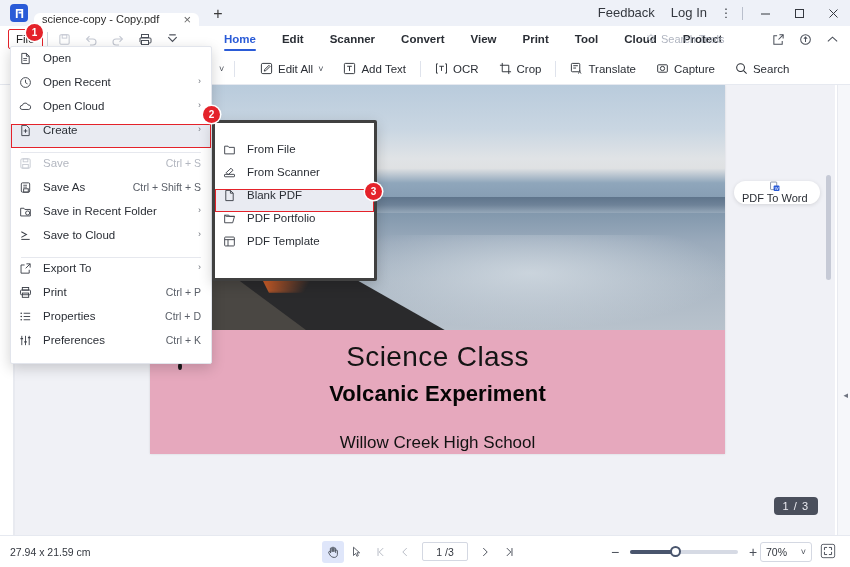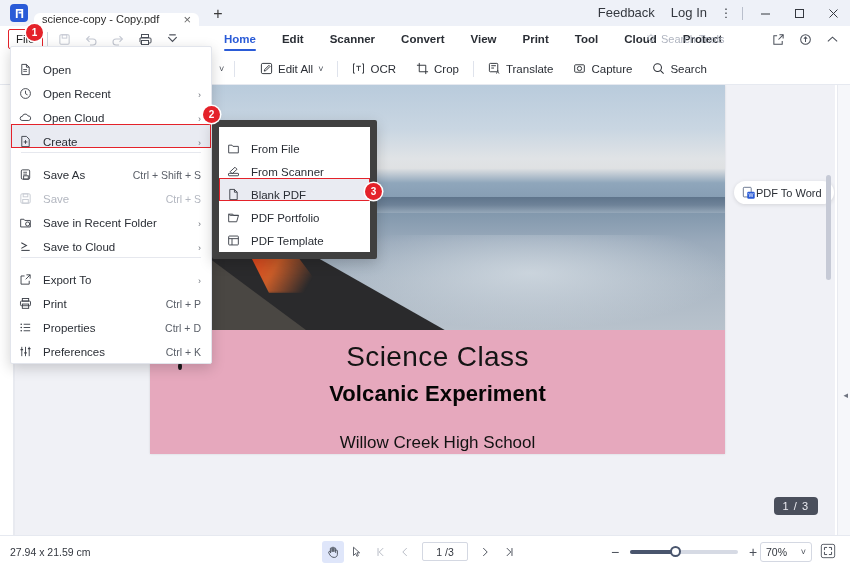--- a/index.html
+++ b/index.html
@@ -169,21 +169,21 @@
   .t-volcanic { font-size:22px; color:#050505; font-weight:bold; letter-spacing:.1px; line-height:40px; }
   .t-school { font-size:17px; color:#121212; line-height:30px; margin-top:14px;}
   .t-author { font-size:13px; color:#121212; font-weight:bold; line-height:20px; }
   .dot-deco { position:absolute; left:28px; top:33px; width:4px; height:7px; background:#1a1a1a; border-radius:50%; }
 
   
   .pdfword {
     position:absolute; left:719px; top:96px;
     background:#fff; border-radius:12px; height:23px;
     display:flex; align-items:center; padding:0 12px 0 8px;
-    font-size:11px; color:#2a2e35; box-shadow:0 1px 4px rgba(0,0,0,.12);
+    font-size:11px; color:#2a2e35; box-shadow:0 1px 4px rgba(0,0,0,.12);flex-direction:column;
   }
   .pgbadge {
     position:absolute; right:17px; bottom:20px;
     background:#4a4f5c; color:#ececf2; border-radius:4px;
     font-size:11px; padding:3px 9px; letter-spacing:1px;
   }
 
   
   .vscroll {
     position:absolute; right:4px; top:90px; width:5px; height:105px;
@@ -222,41 +222,41 @@
   .fitbtn { position:absolute; left:820px; width:18px; height:18px; color:#4a4f59; }
 
   
   .filemenu {
     position:absolute; left:10px; top:46px; width:202px;
     background:#ffffff; border:1px solid #e2e5ec; border-radius:2px;
     box-shadow:0 4px 14px rgba(0,0,0,.18);
     padding:5px 0;
     z-index:40;
   }
-  .mi { position:relative; display:flex; align-items:flex-end; height:24px; padding:0 8px; font-size:11.5px; color:#2a2e35; }
+  .mi { position:relative; display:flex; align-items:flex-start; height:24px; padding:0 8px; font-size:11.5px; color:#2a2e35; }
   .mi .mic { width:24px; display:flex; align-items:center; justify-content:flex-start; color:#3d4149; }
   .mi .mic svg{display:block;}
   .mi .mlabel { flex:1; }
   .mi .mshort { font-size:10.5px; color:#5b6069; padding-right:2px; }
   .mi .marrow { font-size:9px; color:#6a6f78; padding-right:2px; }
   .mi.disabled .mlabel, .mi.disabled .mshort { color:#b3b7c0; }
   .mi.disabled .mic { color:#c6cad2; }
   .mi.highlighted {
     background:#e9ebf2;
     outline:1.6px solid #e4222a;
     outline-offset:-1px;
   }
   .msep { height:1px; background:#e6e8ee; margin:4px 10px; }
 
   
   .submenu {
     position:absolute; left:212px; top:120px; width:165px;
-    background:#ffffff; border:7px solid #404040; border-radius:2px;
+    background:#ffffff; border:3px solid #404040; border-radius:2px;
     box-shadow:0 4px 14px rgba(0,0,0,.18);
-    padding:5px 0; z-index:45;
+    padding:20px 0; z-index:45;
   }
   .submenu .mi { height:23px; }
 
   
   .badge {
     position:absolute; width:17px; height:17px; border-radius:50%;
     background:#e4222a; color:#fff; font-size:10px; font-weight:bold;
     display:flex; align-items:center; justify-content:center;
     z-index:60; box-shadow:0 0 0 1.5px #fff;
   }
@@ -393,20 +393,27 @@
       <span class="tb-divider" style="margin-left:10px;"></span>
     </div>
     <div class="tb-items" style="left:250px;">
       <div class="tb-item">
         <svg width="13" height="13" viewBox="0 0 14 14">
             <rect x="1.5" y="1.5" width="11" height="11" rx="1.5" fill="none" stroke="currentColor" stroke-width="1"></rect>
             <path d="M9.6 3.6 5 8.2l-.4 1.6 1.6-.4 4.6-4.6z" fill="none" stroke="currentColor" stroke-width="1"></path>
           </svg>
         <span>Edit All</span>
         <span class="mini-caret">˅</span>
+      </div>
+      <div class="tb-item">
+        <svg width="13" height="13" viewBox="0 0 14 14">
+            <rect x="1.5" y="1.5" width="11" height="11" rx="1" fill="none" stroke="currentColor" stroke-width="1"></rect>
+            <path d="M4.5 4.6h5M7 4.6v5" stroke="currentColor" stroke-width="1"></path>
+          </svg>
+        <span>Add Text</span>
       </div>
       <span class="tb-divider"></span>
       <div class="tb-item">
         <svg width="13" height="13" viewBox="0 0 14 14">
             <path d="M3 2H1.6v10H3M11 2h1.4v10H11" fill="none" stroke="currentColor" stroke-width="1"></path>
             <path d="M4.6 4.6h5M7 4.6v5" stroke="currentColor" stroke-width="1"></path>
           </svg>
         <span>OCR</span>
       </div>
       <div class="tb-item">
@@ -595,42 +602,42 @@
             <path d="M3 1.5h5l3 3v8H3z" fill="none" stroke="currentColor" stroke-width="1"></path>
             <path d="M5 7.5h4M7 5.5v4" stroke="currentColor" stroke-width="1"></path>
           </svg>
       </span>
       <span class="mlabel">Create</span>
       <span class="marrow">›</span>
     </div>
 
     <div class="msep"></div>
 
+    <div class="mi disabled">
+      <span class="mic">
+        <svg width="13" height="13" viewBox="0 0 14 14">
+            <rect x="2" y="2" width="10" height="10" rx="1.2" fill="none" stroke="currentColor" stroke-width="1"></rect>
+            <rect x="4.5" y="2" width="5" height="3.2" fill="none" stroke="currentColor" stroke-width="1"></rect>
+            <rect x="4" y="8" width="6" height="4" fill="none" stroke="currentColor" stroke-width="1"></rect>
+          </svg>
+      </span>
+      <span class="mlabel">Save</span>
+      <span class="mshort">Ctrl + S</span>
+    </div>
+
     <div class="mi">
       <span class="mic">
         <svg width="13" height="13" viewBox="0 0 14 14">
             <rect x="2.5" y="2" width="9" height="10" rx="1.2" fill="none" stroke="currentColor" stroke-width="1"></rect>
             <path d="M4.6 4.6h4M4.6 6.6h4" stroke="currentColor" stroke-width=".9"></path>
             <rect x="5" y="8.4" width="5" height="3.6" fill="none" stroke="currentColor" stroke-width="1"></rect>
           </svg>
       </span>
       <span class="mlabel">Save As</span>
       <span class="mshort">Ctrl + Shift + S</span>
-    </div>
-
-    <div class="mi disabled">
-      <span class="mic">
-        <svg width="13" height="13" viewBox="0 0 14 14">
-            <rect x="2" y="2" width="10" height="10" rx="1.2" fill="none" stroke="currentColor" stroke-width="1"></rect>
-            <rect x="4.5" y="2" width="5" height="3.2" fill="none" stroke="currentColor" stroke-width="1"></rect>
-            <rect x="4" y="8" width="6" height="4" fill="none" stroke="currentColor" stroke-width="1"></rect>
-          </svg>
-      </span>
-      <span class="mlabel">Save</span>
-      <span class="mshort">Ctrl + S</span>
     </div>
 
     <div class="mi">
       <span class="mic">
         <svg width="13" height="13" viewBox="0 0 14 14">
             <path d="M1.8 3.5h3.5l1 1.3h5.9v7H1.8z" fill="none" stroke="currentColor" stroke-width="1"></path>
             <circle cx="9.3" cy="8.6" r="2.2" fill="none" stroke="currentColor" stroke-width="1"></circle>
           </svg>
       </span>
       <span class="mlabel">Save in Recent Folder</span>

